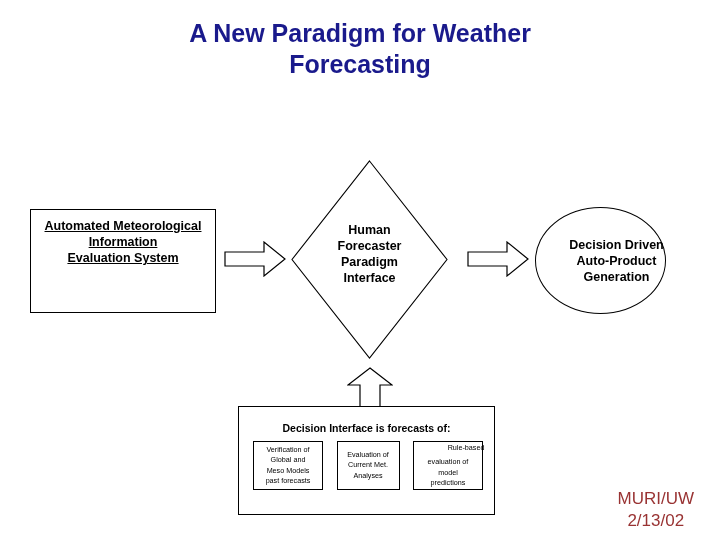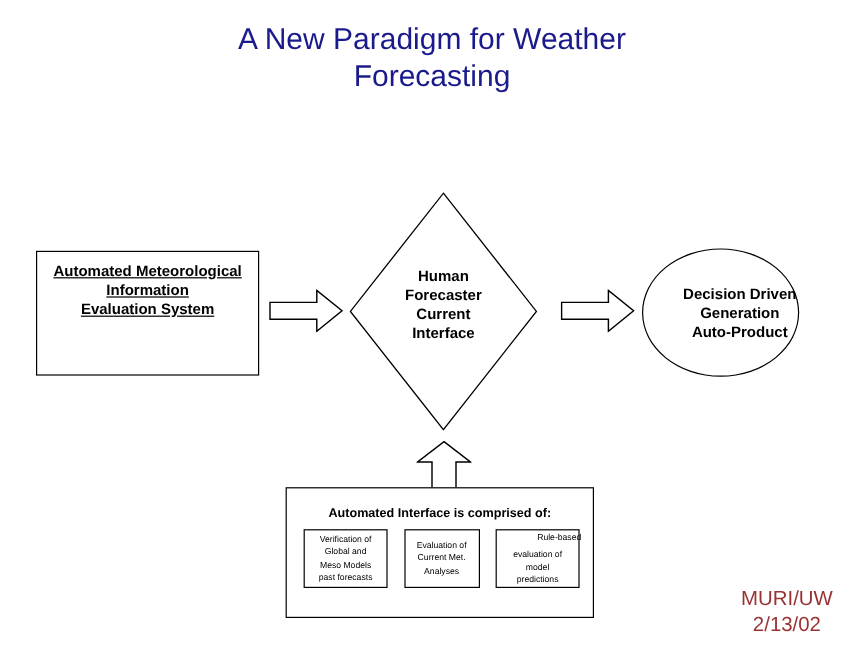--- a/index.html
+++ b/index.html
@@ -22,21 +22,21 @@
   
   #slide-title {
     position: absolute;
     left: 60px;
     top: 18px;
     width: 600px;
     text-align: center;
     color: #1a1a8c;
     font-size: 25px;
     line-height: 1.25;
-    font-weight: normal;
+    font-weight: bold;
     letter-spacing: 0px;
   }
 
   
   .shape-text {
     font-weight: bold;
     color: #000000;
     text-align: center;
     line-height: 1.28;
   }
@@ -209,48 +209,48 @@
     </svg>
   </div>
 
   <div id="diamond-wrap">
     <svg width="157" height="199" viewBox="0 0 157 199" xmlns="http://www.w3.org/2000/svg">
       <polygon points="78.5,1 156,99.5 78.5,198 1,99.5" fill="#ffffff" stroke="#000000" stroke-width="1.1" stroke-linejoin="miter"></polygon>
     </svg>
     <div class="shape-text">
       <div>Human</div>
       <div>Forecaster</div>
-      <div>Current</div>
+      <div>Paradigm</div>
       <div>Interface</div>
     </div>
   </div>
 
   <div class="arrow" id="arrow-2">
     <svg width="62" height="36" viewBox="0 0 62 36" xmlns="http://www.w3.org/2000/svg">
       <polygon points="1,11 40,11 40,1 61,18 40,35 40,25 1,25" fill="#ffffff" stroke="#000000" stroke-width="1.2" stroke-linejoin="miter"></polygon>
     </svg>
   </div>
 
   <div id="circle-wrap">
     <div id="circle-shape"></div>
     <div class="shape-text">
       <div>Decision Driven</div>
+      <div>Auto-Product</div>
       <div>Generation</div>
-      <div>Auto-Product</div>
     </div>
   </div>
 
   <div class="arrow" id="arrow-3">
     <svg width="46" height="44" viewBox="0 0 46 44" xmlns="http://www.w3.org/2000/svg">
       <polygon points="23,1 45,18 33,18 33,43 13,43 13,18 1,18" fill="#ffffff" stroke="#000000" stroke-width="1.2" stroke-linejoin="miter"></polygon>
     </svg>
   </div>
 
   <div id="detail-box">
-    <div id="detail-heading">Automated Interface is comprised of:</div>
+    <div id="detail-heading">Decision Interface is forecasts of:</div>
     <div id="detail-subboxes">
 
       <div class="subbox" id="subbox-1">
         <div class="sub-line">Verification of</div>
         <div class="sub-line">Global and</div>
         <div class="sub-line">Meso Models</div>
         <div class="sub-line">past forecasts</div>
       </div>
 
       <div class="subbox" id="subbox-2">

